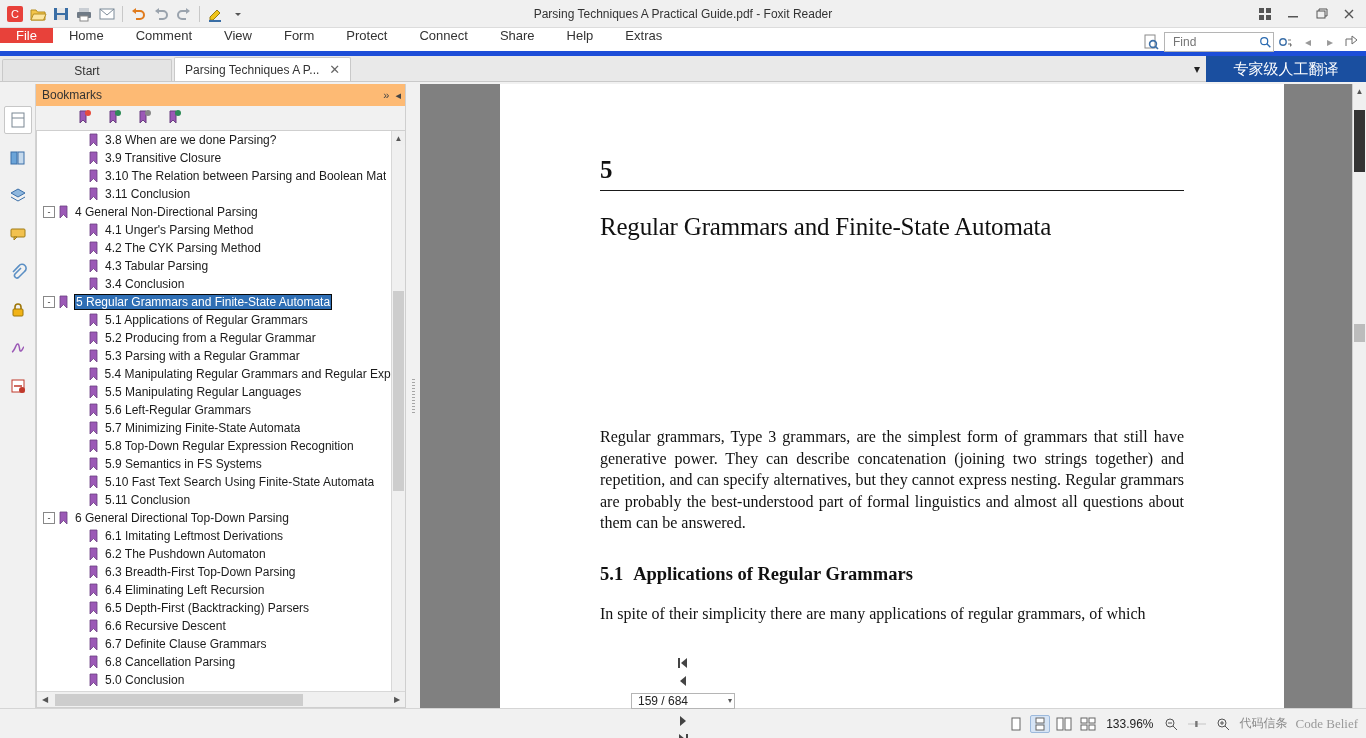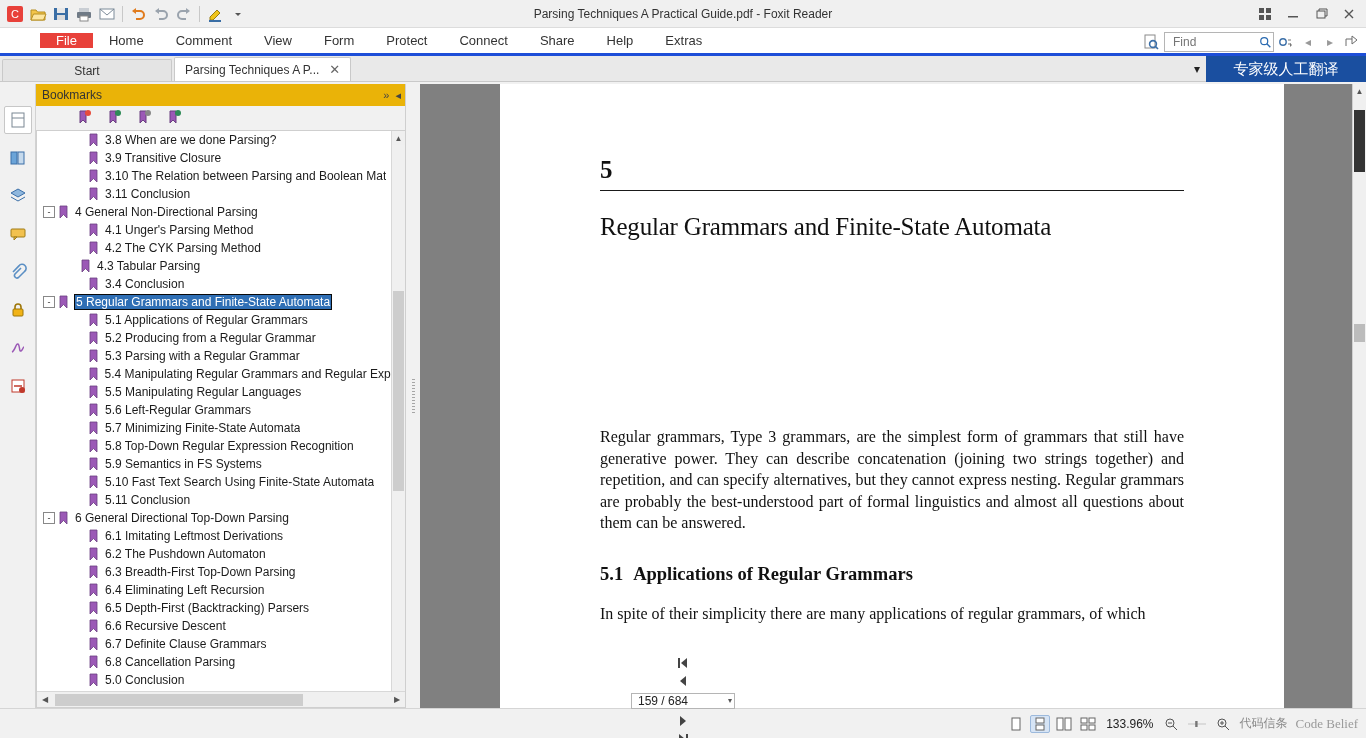--- a/index.html
+++ b/index.html
@@ -29,22 +29,22 @@
   .qsep { width:1px; height:16px; background:#c8c8c8; margin:0 3px; }
   .title-text {
     position: absolute; left: 0; right: 0; text-align: center;
     font-size: 12px; color: #333; pointer-events: none;
   }
   .winbtns { position: absolute; right: 4px; top: 0; height: 28px; display: flex; align-items: center; gap: 2px; }
   .winbtn { width: 26px; height: 24px; display: flex; align-items: center; justify-content: center; }
 
   
   .menubar {
-    height: 28px; background: #fff; display: flex; align-items: center;
-    border-bottom: 3px solid #1d4ed8; position: relative; padding-left: 40px;
+    height: 28px; background: #fff; display: flex; align-items: flex-start;
+    border-bottom: 5px solid #1d4ed8; position: relative;
   }
   .file-tab {
     background: #e8413a; color: #fff; display: flex; align-items: center;
     padding: 0 16px; font-size: 13px;
   }
   .mtab {
     display: flex; align-items: center; padding: 0 16px; font-size: 13px; color: #333;
   }
   .menu-right {
     position: absolute; right: 4px; top: 0; height: 28px;
@@ -90,21 +90,21 @@
     width: 36px; background: #f1f1f1; border-right: 1px solid #d2d2d2;
     display: flex; flex-direction: column; align-items: center; padding-top: 22px; gap: 10px;
   }
   .rail .ritem {
     width: 28px; height: 28px; display: flex; align-items: center; justify-content: center;
     border-radius: 2px;
   }
   .rail .ritem.active { background: #fff; border: 1px solid #c7c7c7; }
 
   
-  .bm-panel { width: 370px; background: #eab308; display: flex; flex-direction: column; border-right: 1px solid #cfcfcf; }
+  .bm-panel { width: 370px; background: #fdba74; display: flex; flex-direction: column; border-right: 1px solid #cfcfcf; }
   .bm-head {
     height: 22px; display: flex; align-items: center; padding: 0 6px;
     font-size: 12px; color: #333; position: relative;
   }
   .bm-head .ctrls { position: absolute; right: 4px; display: flex; gap: 6px; color: #444; font-size: 11px; }
   .bm-toolbar {
     height: 24px; background: #f1f1f1; display: flex; align-items: center;
     padding-left: 40px; gap: 14px;
   }
   .bm-list {
@@ -492,21 +492,21 @@
                 </svg></span>
               <span class="btext">4.1 Unger's Parsing Method</span>
             </div>
             <div class="bm-row" style="padding-left: 36px;">
               <span class="expander"></span>
               <span class="bicon"><svg width="14" height="14" viewBox="0 0 14 14">
                   <path d="M3 1h7v12l-3.5-3.5L3 13z" fill="#9b59b6" stroke="#6b3f80" stroke-width="0.8"></path>
                 </svg></span>
               <span class="btext">4.2 The CYK Parsing Method</span>
             </div>
-            <div class="bm-row" style="padding-left: 28px;">
+            <div class="bm-row" style="padding-left: 36px;">
               <span class="expander"></span>
               <span class="bicon"><svg width="14" height="14" viewBox="0 0 14 14">
                   <path d="M3 1h7v12l-3.5-3.5L3 13z" fill="#9b59b6" stroke="#6b3f80" stroke-width="0.8"></path>
                 </svg></span>
               <span class="btext">4.3 Tabular Parsing</span>
             </div>
             <div class="bm-row" style="padding-left: 36px;">
               <span class="expander"></span>
               <span class="bicon"><svg width="14" height="14" viewBox="0 0 14 14">
                   <path d="M3 1h7v12l-3.5-3.5L3 13z" fill="#9b59b6" stroke="#6b3f80" stroke-width="0.8"></path>

